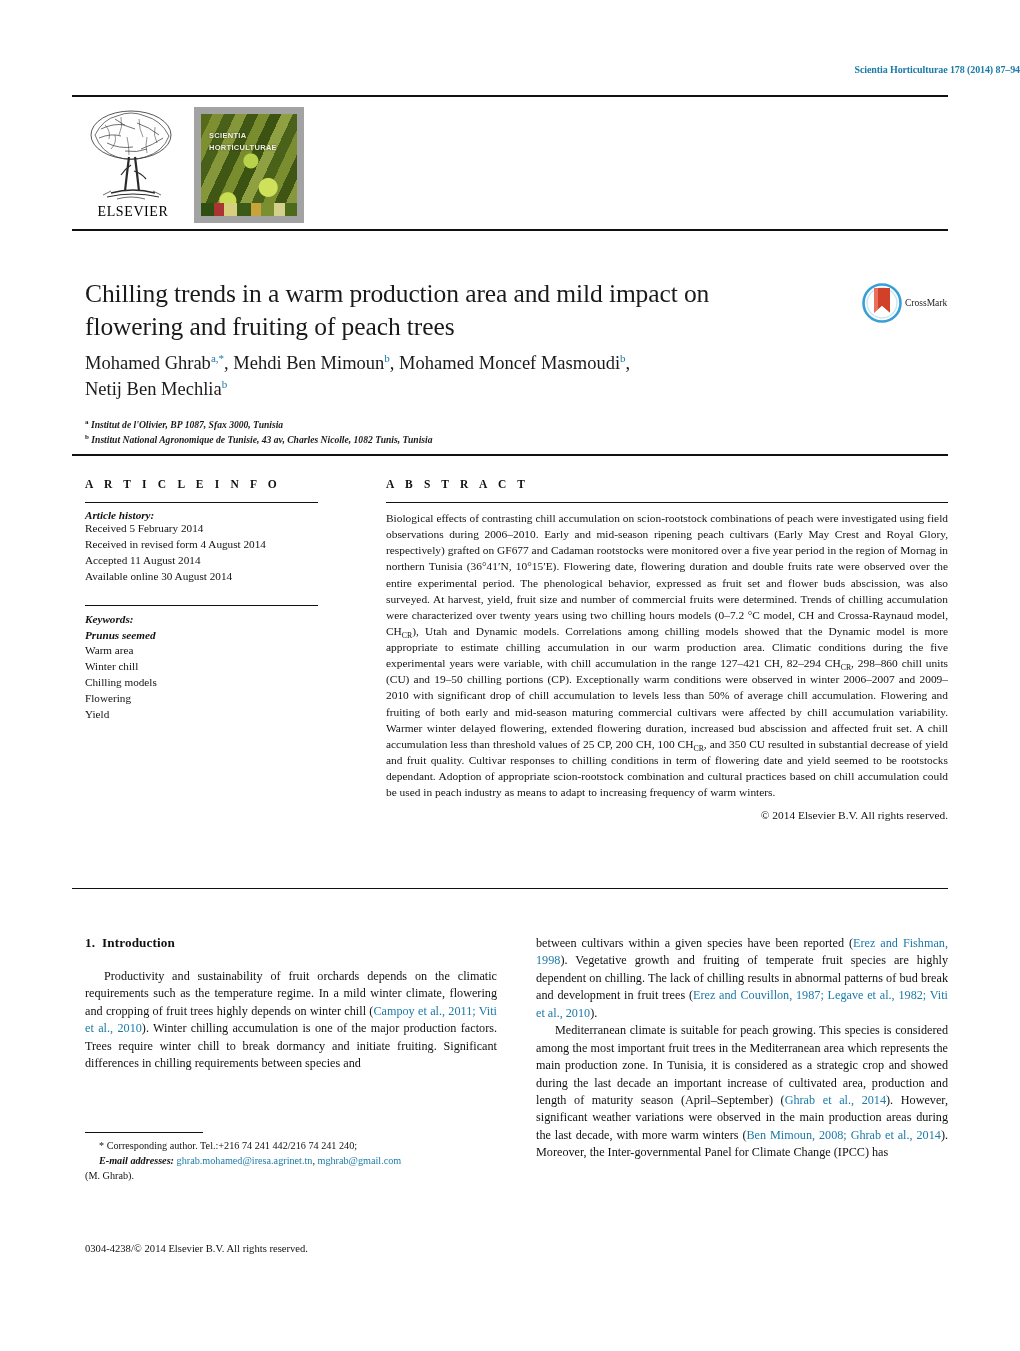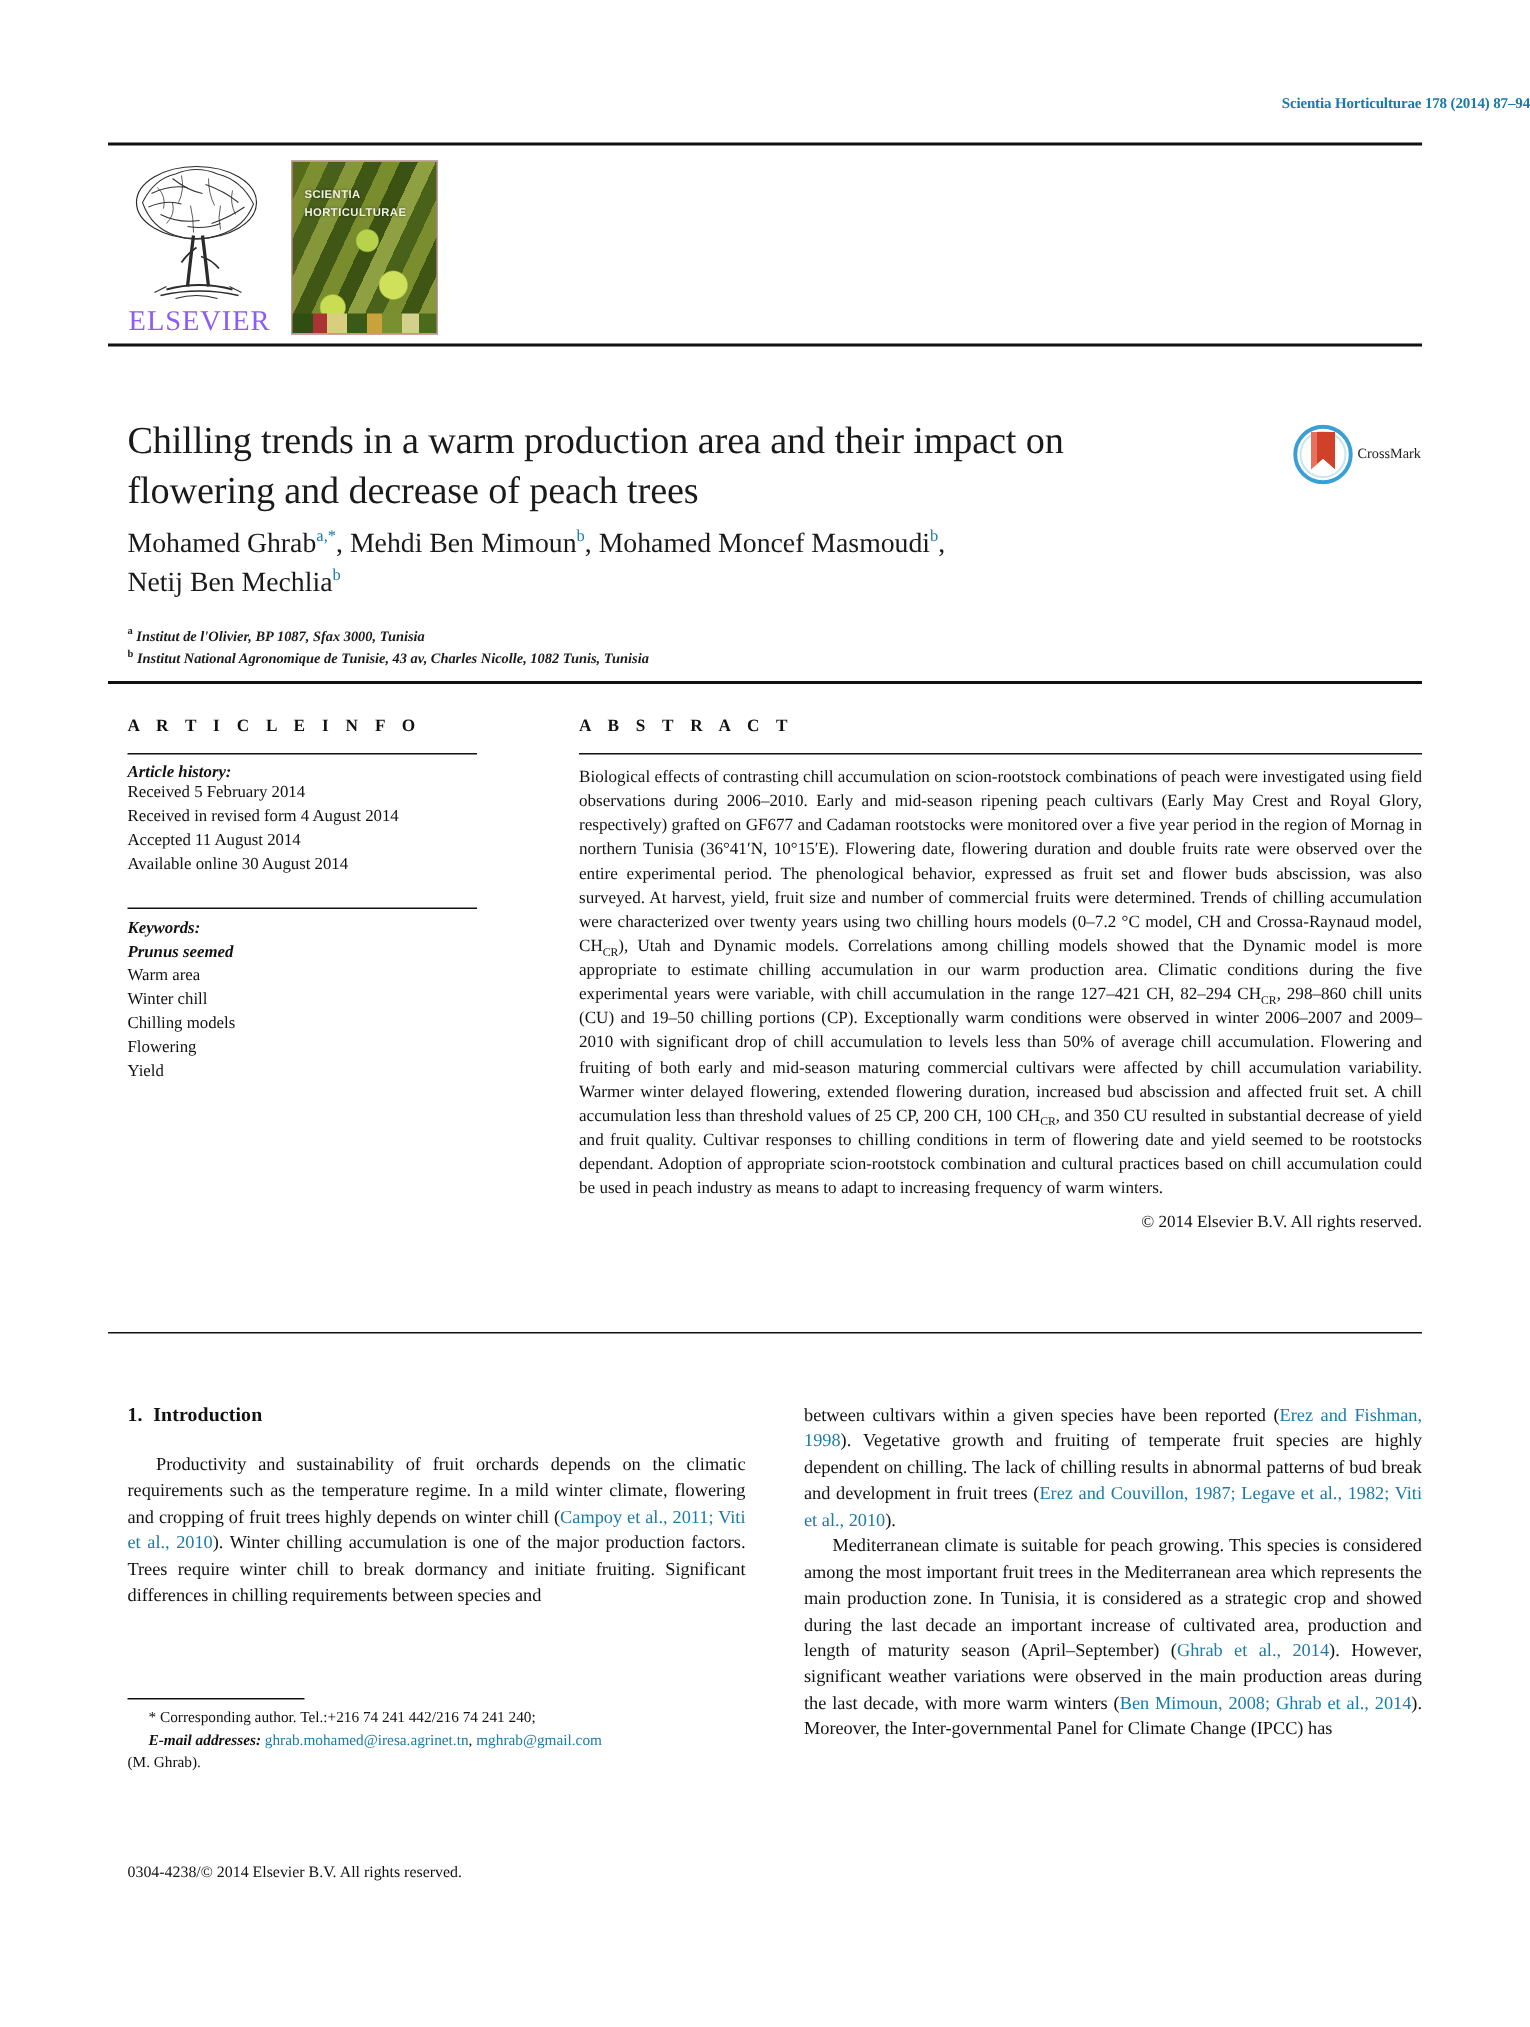--- a/index.html
+++ b/index.html
@@ -56,23 +56,23 @@
     flex: 0 0 122px;
     display: flex;
     flex-direction: column;
     align-items: center;
     justify-content: flex-start;
     padding-top: 4px;
   }
   .tree-svg { display:block; }
   .elsevier-word {
     font-family: "Liberation Serif", serif;
-    font-size: 19px;
+    font-size: 14px;
     letter-spacing: 0.6px;
-    color: #8b5cf6;
+    color: #000000;
     font-weight: normal;
     margin-top: -1px;
   }
   .mast-center {
     flex: 1 1 auto;
     background: #e6e6e6;
     margin: 4px 8px 6px 8px;
     display: flex;
     flex-direction: column;
     align-items: center;
@@ -101,21 +101,21 @@
     color: #222;
   }
   .homepage-line .url {
     color: #2c9ad6;
     letter-spacing: 1.1px;
   }
   .cover-thumb {
     width: 96px;
     flex: 0 0 96px;
     margin: 6px 2px 6px 0;
-    border: 1px solid #a3a3a3;
+    border: 7px solid #a3a3a3;
     position: relative;
     overflow: hidden;
     background: #ef4444;
   }
   .cover-thumb .leaves {
     position: absolute; inset: 0;
     background:
       radial-gradient(circle at 70% 72%, #cfe05a 0 9px, transparent 10px),
       radial-gradient(circle at 28% 85%, #c8dd52 0 8px, transparent 9px),
       radial-gradient(circle at 52% 46%, #b9d24b 0 7px, transparent 8px),
@@ -397,21 +397,21 @@
         <div class="coverwords">
           <div>SCIENTIA</div>
           <div>HORTICULTURAE</div>
         </div>
         <div class="strip"></div>
       </div>
 
     </div>
   </div>
 
-  <div class="title">Chilling trends in a warm production area and their impact on flowering and decrease of peach trees</div>
+  <div class="title">Chilling trends in a warm production area and mild impact on flowering and fruiting of peach trees</div>
 
   <div class="authors">
     <span>Mohamed Ghrab</span><sup>a,*</sup><span>, Mehdi Ben Mimoun</span><sup>b</sup><span>, Mohamed Moncef Masmoudi</span><sup>b</sup><span>,</span><br>
     <span>Netij Ben Mechlia</span><sup>b</sup>
   </div>
 
   <div class="affils">
     <div><sup>a</sup> <span>Institut de l'Olivier, BP 1087, Sfax 3000, Tunisia</span></div>
     <div><sup>b</sup> <span>Institut National Agronomique de Tunisie, 43 av, Charles Nicolle, 1082 Tunis, Tunisia</span></div>
   </div>

